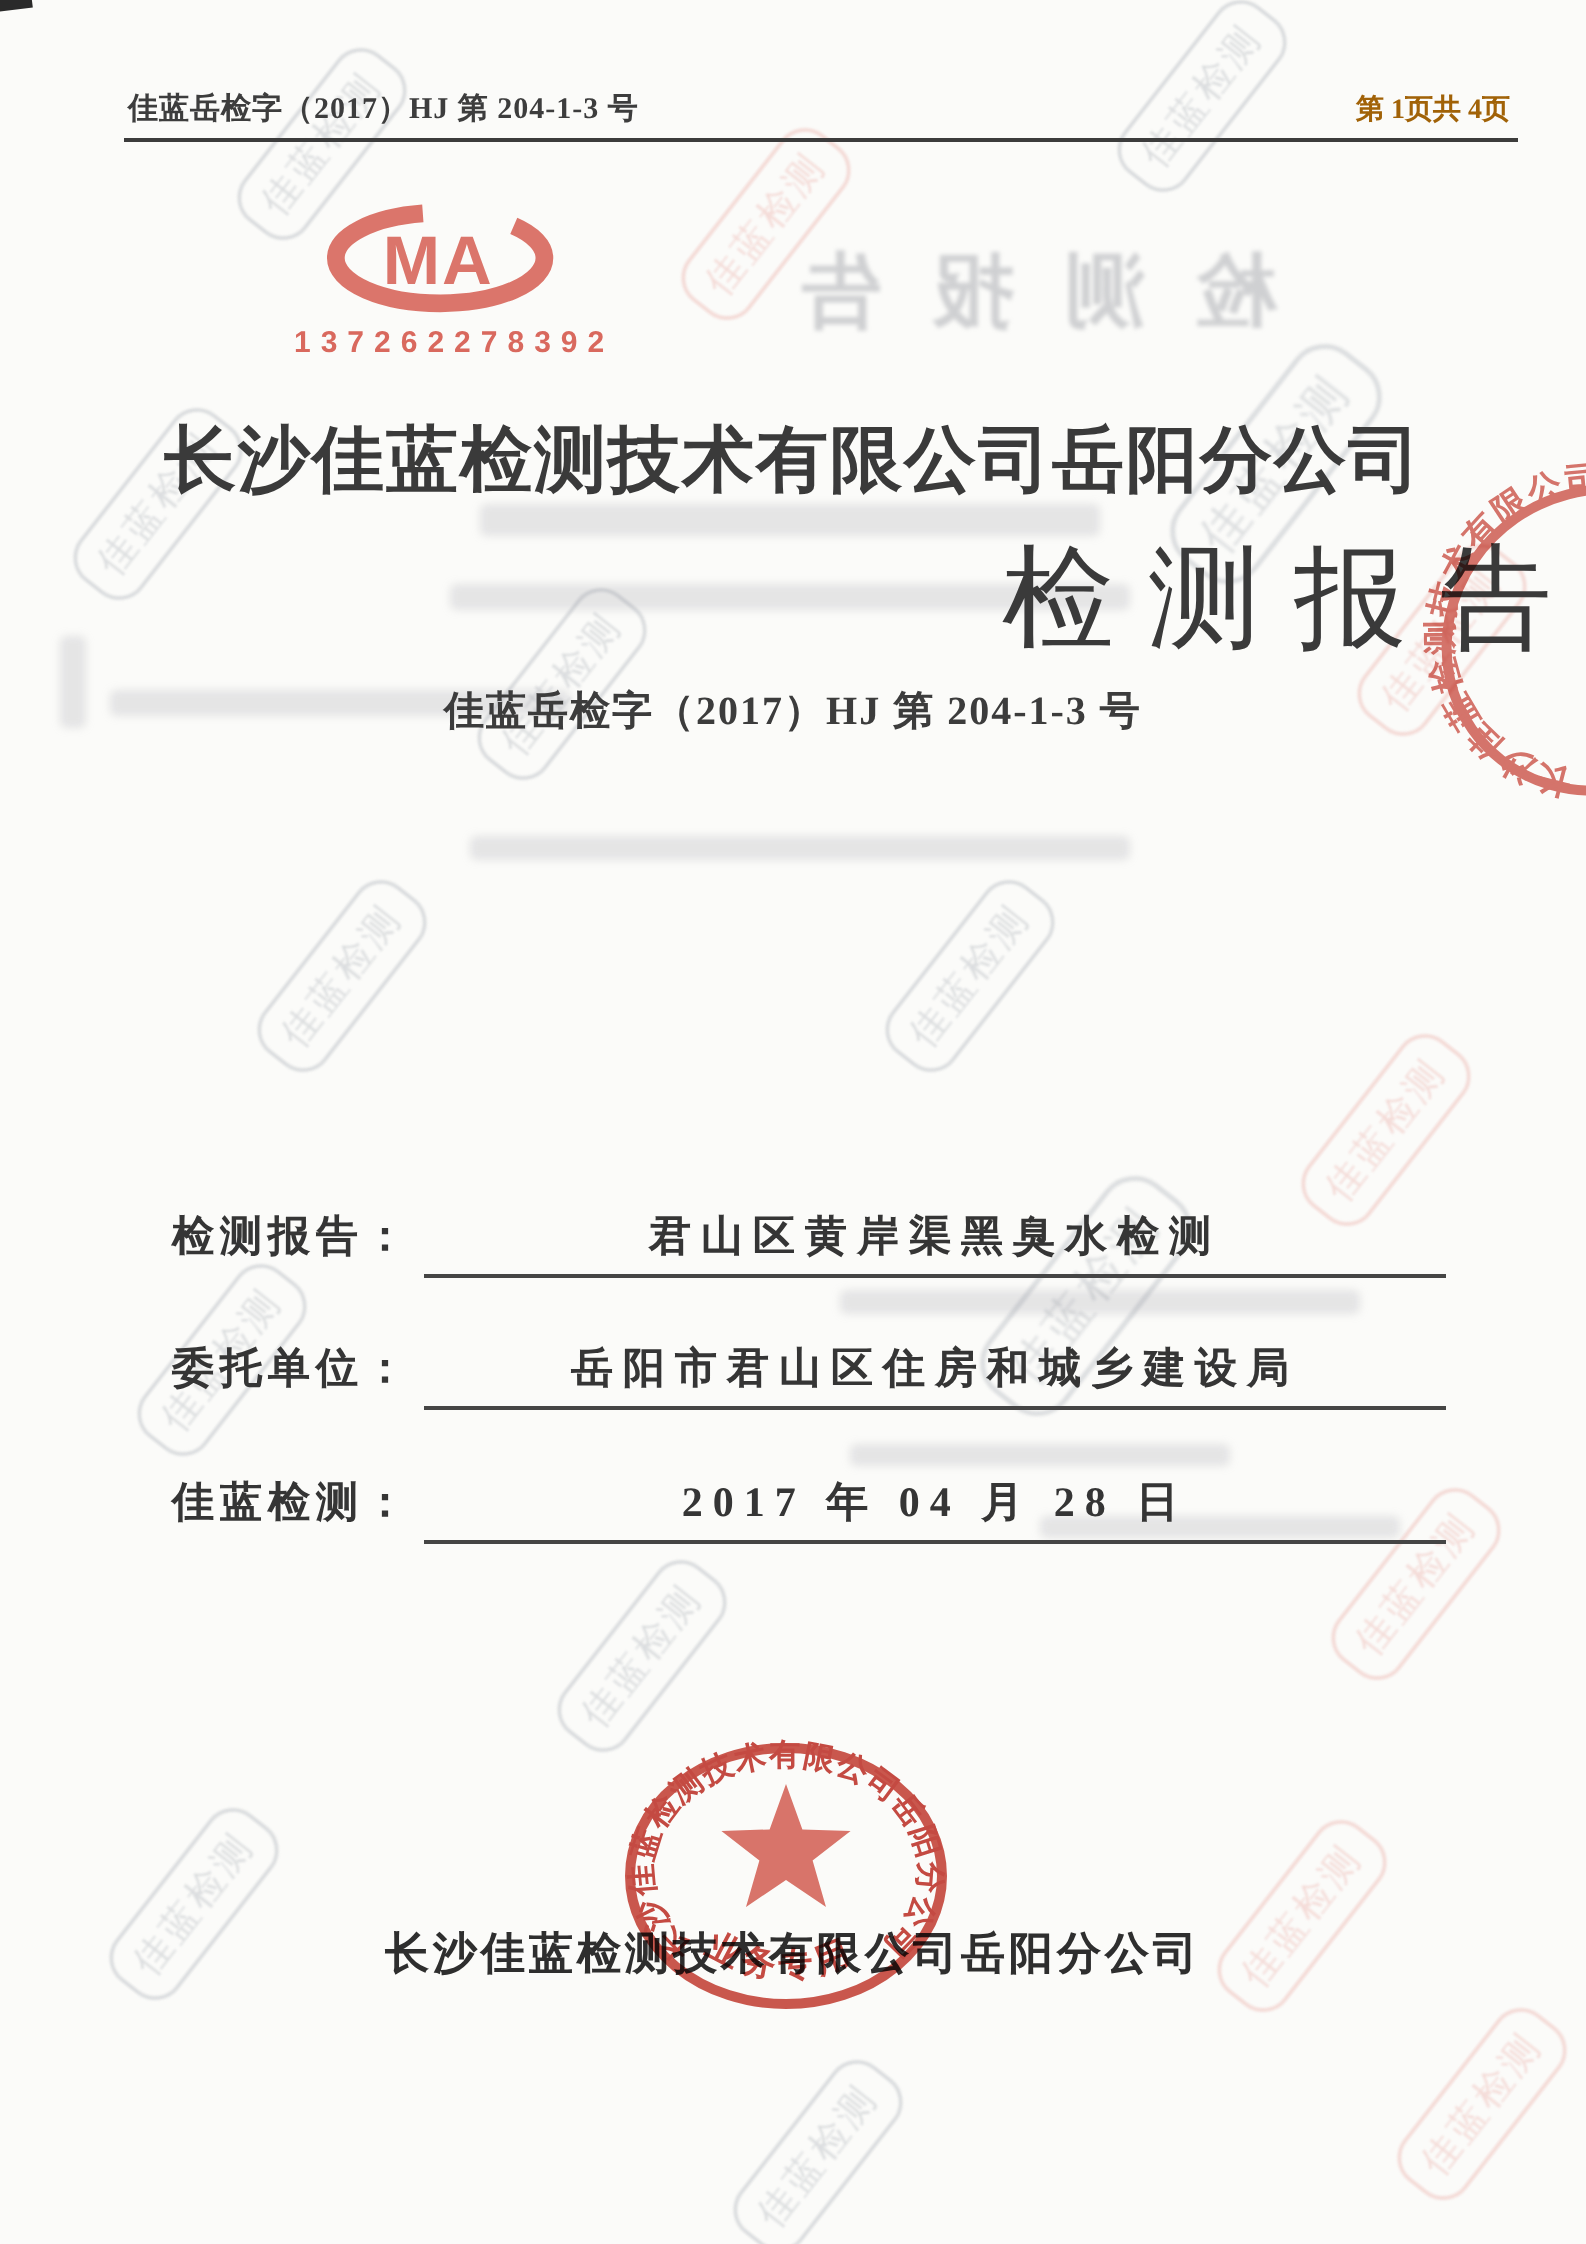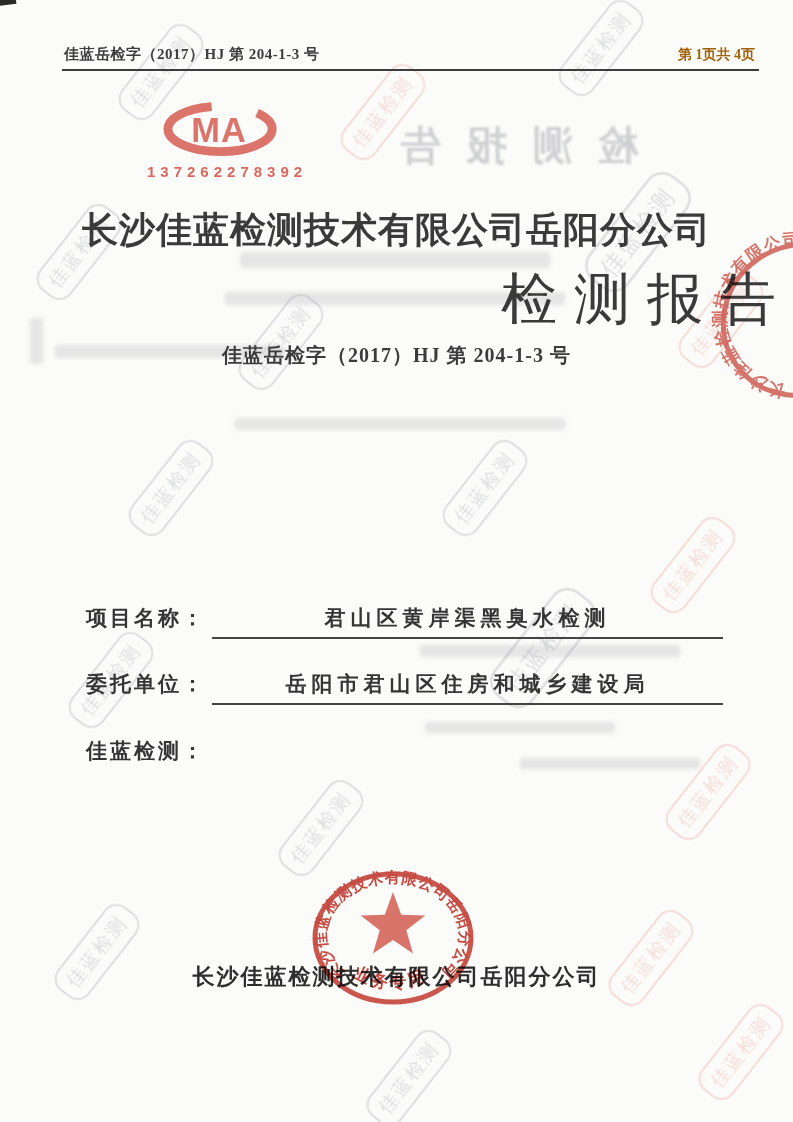--- a/index.html
+++ b/index.html
@@ -117,29 +117,30 @@
     <ellipse cx="58" cy="27" rx="53" ry="23" fill="none" stroke="#dd6b60" stroke-width="9" pathLength="100" stroke-dasharray="81 19" stroke-dashoffset="9.5"></ellipse>
     <text x="57" y="40" text-anchor="middle" font-size="35" font-weight="bold" fill="#dd6b60" letter-spacing="1" font-family="Liberation Sans, DejaVu Sans, sans-serif">MA</text>
   </svg>
   <div class="cma-num">137262278392</div>
 
   <div class="company-title">长沙佳蓝检测技术有限公司岳阳分公司</div>
   <div class="report-title">检测报告</div>
   <div class="report-no">佳蓝岳检字（2017）HJ 第 204-1-3 号</div>
 
   <div class="field f1">
-    <span class="lbl">项目名称：</span>
+    <span class="lbl">检测报告：</span>
     <span class="val">君山区黄岸渠黑臭水检测</span>
   </div>
   <div class="field f2">
     <span class="lbl">委托单位：</span>
     <span class="val">岳阳市君山区住房和城乡建设局</span>
   </div>
   <div class="field f3">
     <span class="lbl">佳蓝检测：</span>
+    <span class="val">2017 年 04 月 28 日</span>
   </div>
 
   <div class="footer-company">长沙佳蓝检测技术有限公司岳阳分公司</div>
 
   <svg class="seal" viewBox="0 0 176 148">
     <defs>
       <path id="ringPath" d="M 42 110 A 67 53 0 1 1 134 110" fill="none"></path>
       <path id="bottomPath" d="M 46 110 A 56 42 0 0 0 130 110" fill="none"></path>
     </defs>
     <ellipse cx="88" cy="74" rx="78" ry="64" fill="none" stroke="#c94a40" stroke-width="5"></ellipse>

